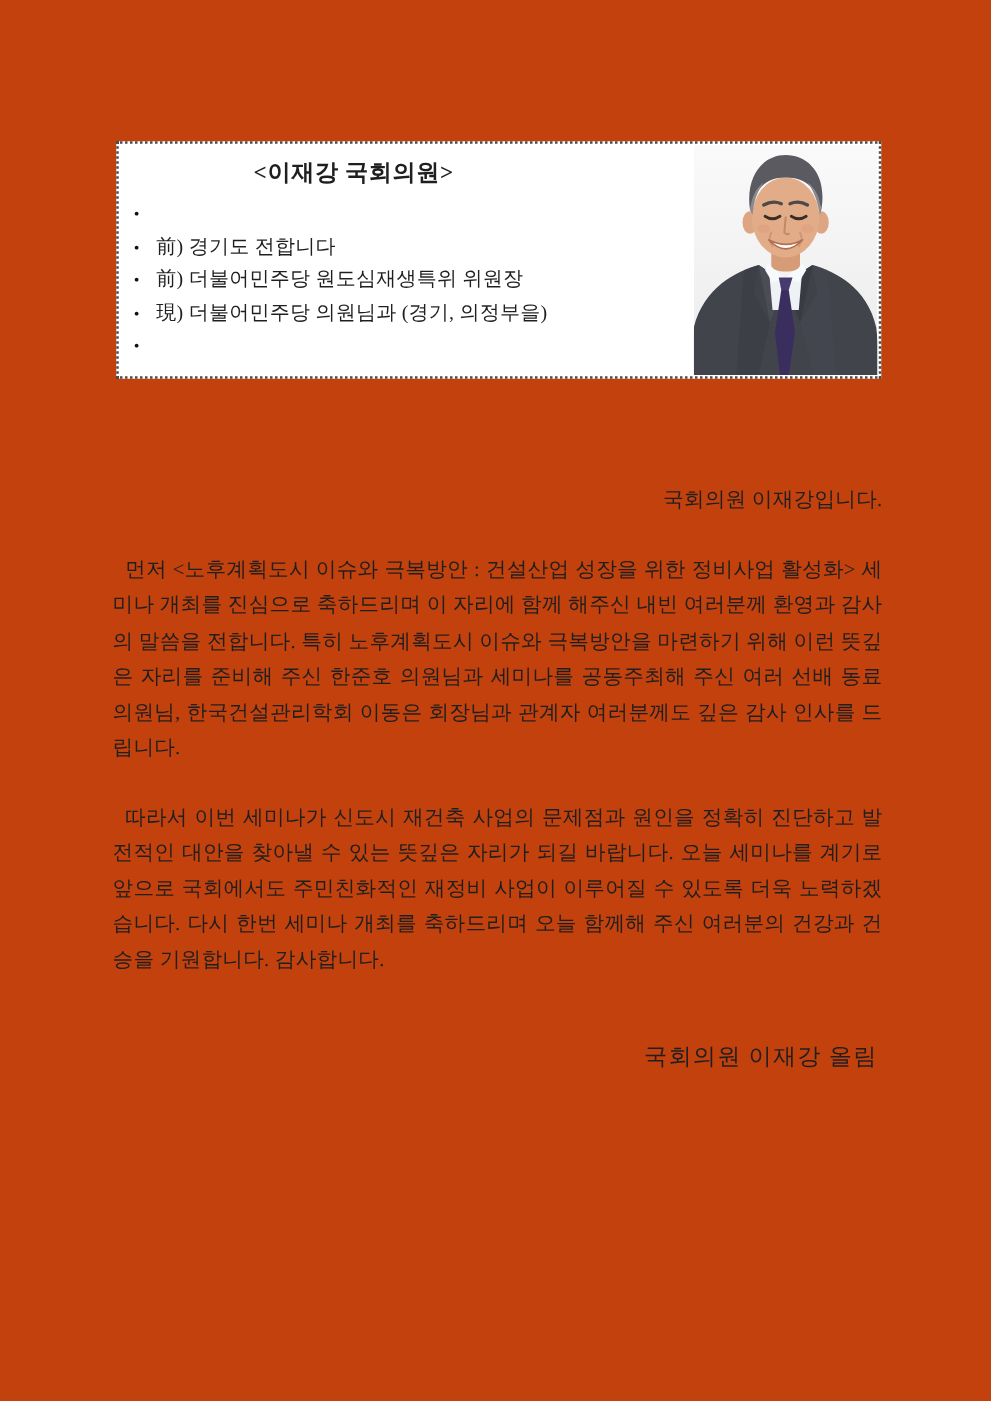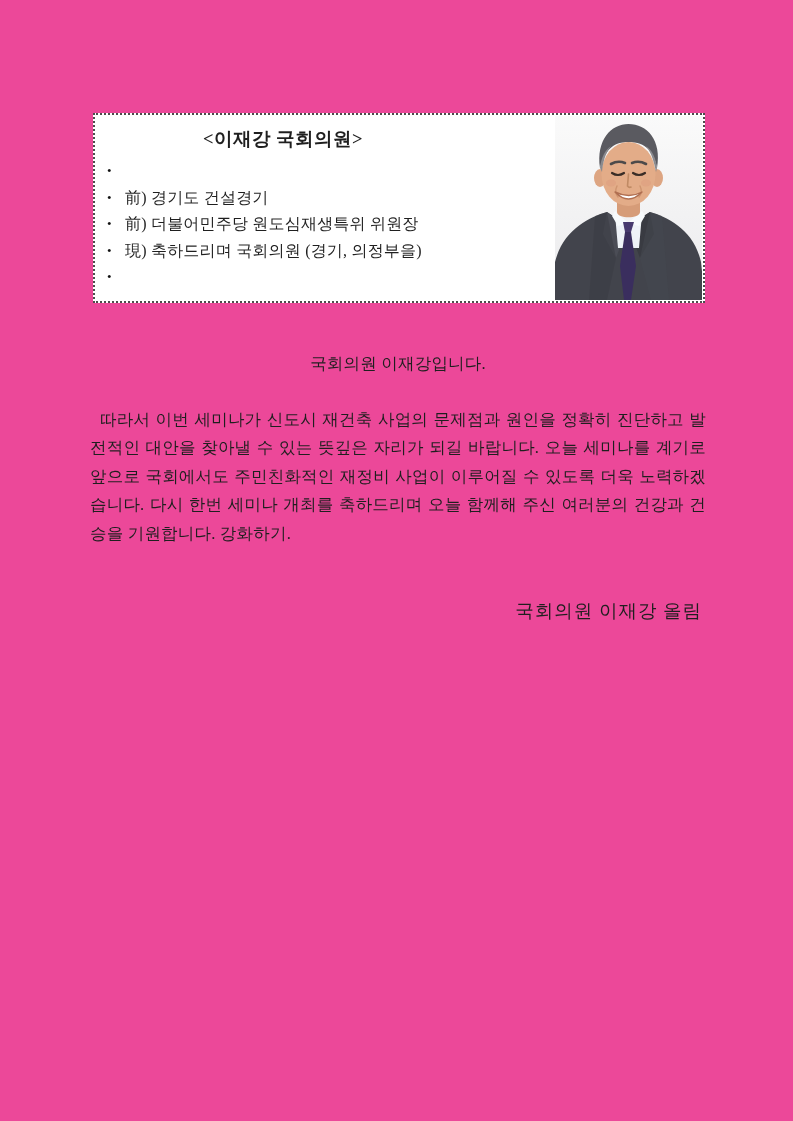--- a/index.html
+++ b/index.html
@@ -6,21 +6,21 @@
   body {
     width: 793px; height: 1121px;
     background: #ffffff;
     font-family: "Liberation Serif", "DejaVu Serif", serif;
     color: #1f1f1f;
     position: relative;
     overflow: hidden;
   }
   .page {
     position: absolute; inset: 0;
-    background: #ec4899;
+    background: #c2410c;
   }
 
   
   .profile-box {
     position: absolute;
     left: 93px; top: 113px;
     width: 612px; height: 190px;
     border: 2px dotted #4c4c4c;
     box-sizing: border-box;
     background: #ffffff;
@@ -73,21 +73,21 @@
     width: 616px;
   }
   .letter p {
     margin: 0 0 27px 0;
     font-size: 16.5px;
     line-height: 28.5px;
     letter-spacing: 0.2px;
     text-align: justify;
     word-break: break-all;
   }
-  .letter p.greeting { text-align: center; word-break: keep-all; }
+  .letter p.greeting { text-align: right; word-break: keep-all; margin-top: 36px; }
   .letter p.indent { text-indent: 10px; }
   .signature {
     margin-top: 50px;
     padding-right: 4px;
     text-align: right;
     font-weight: normal;
     font-size: 18.5px;
     letter-spacing: 1px;
   }
 </style>
@@ -98,29 +98,29 @@
 
   <div class="profile-box">
     <div class="box-text">
       <div class="box-title">&lt;이재강 국회의원&gt;</div>
       <ul class="credentials">
         <li>
           <span class="bullet-dot">•</span>
         </li>
         <li>
           <span class="bullet-dot">•</span>
-          <span>前) 경기도 건설경기</span>
+          <span>前) 경기도 전합니다</span>
         </li>
         <li>
           <span class="bullet-dot">•</span>
           <span>前) 더불어민주당 원도심재생특위 위원장</span>
         </li>
         <li>
           <span class="bullet-dot">•</span>
-          <span>現) 축하드리며 국회의원 (경기, 의정부을)</span>
+          <span>現) 더불어민주당 의원님과 (경기, 의정부을)</span>
         </li>
         <li>
           <span class="bullet-dot">•</span>
         </li>
       </ul>
     </div>
 
     <div class="portrait">
       <svg width="147" height="184" viewBox="0 0 147 184" xmlns="http://www.w3.org/2000/svg">
         <defs>
@@ -172,17 +172,18 @@
         <path d="M 60,76 Q 73.5,90 87,76 Q 74,83 60,76 Z" fill="#ffffff" stroke="#b06f51" stroke-width="1.4" stroke-linejoin="round"></path>
 
         <ellipse cx="56" cy="67" rx="5" ry="3.4" fill="#d98a72" opacity="0.25"></ellipse>
         <ellipse cx="91" cy="67" rx="5" ry="3.4" fill="#d98a72" opacity="0.25"></ellipse>
       </svg>
     </div>
   </div>
 
   <div class="letter">
     <p class="greeting">국회의원 이재강입니다.</p>
-    <p class="indent">따라서 이번 세미나가 신도시 재건축 사업의 문제점과 원인을 정확히 진단하고 발전적인 대안을 찾아낼 수 있는 뜻깊은 자리가 되길 바랍니다. 오늘 세미나를 계기로 앞으로 국회에서도 주민친화적인 재정비 사업이 이루어질 수 있도록 더욱 노력하겠습니다. 다시 한번 세미나 개최를 축하드리며 오늘 함께해 주신 여러분의 건강과 건승을 기원합니다. 강화하기.</p>
+    <p class="indent">먼저 &lt;노후계획도시 이슈와 극복방안 : 건설산업 성장을 위한 정비사업 활성화&gt; 세미나 개최를 진심으로 축하드리며 이 자리에 함께 해주신 내빈 여러분께 환영과 감사의 말씀을 전합니다. 특히 노후계획도시 이슈와 극복방안을 마련하기 위해 이런 뜻깊은 자리를 준비해 주신 한준호 의원님과 세미나를 공동주최해 주신 여러 선배 동료 의원님, 한국건설관리학회 이동은 회장님과 관계자 여러분께도 깊은 감사 인사를 드립니다.</p>
+    <p class="indent">따라서 이번 세미나가 신도시 재건축 사업의 문제점과 원인을 정확히 진단하고 발전적인 대안을 찾아낼 수 있는 뜻깊은 자리가 되길 바랍니다. 오늘 세미나를 계기로 앞으로 국회에서도 주민친화적인 재정비 사업이 이루어질 수 있도록 더욱 노력하겠습니다. 다시 한번 세미나 개최를 축하드리며 오늘 함께해 주신 여러분의 건강과 건승을 기원합니다. 감사합니다.</p>
     <div class="signature">국회의원 이재강 올림</div>
   </div>
 
 </div>
 
 </body></html>

